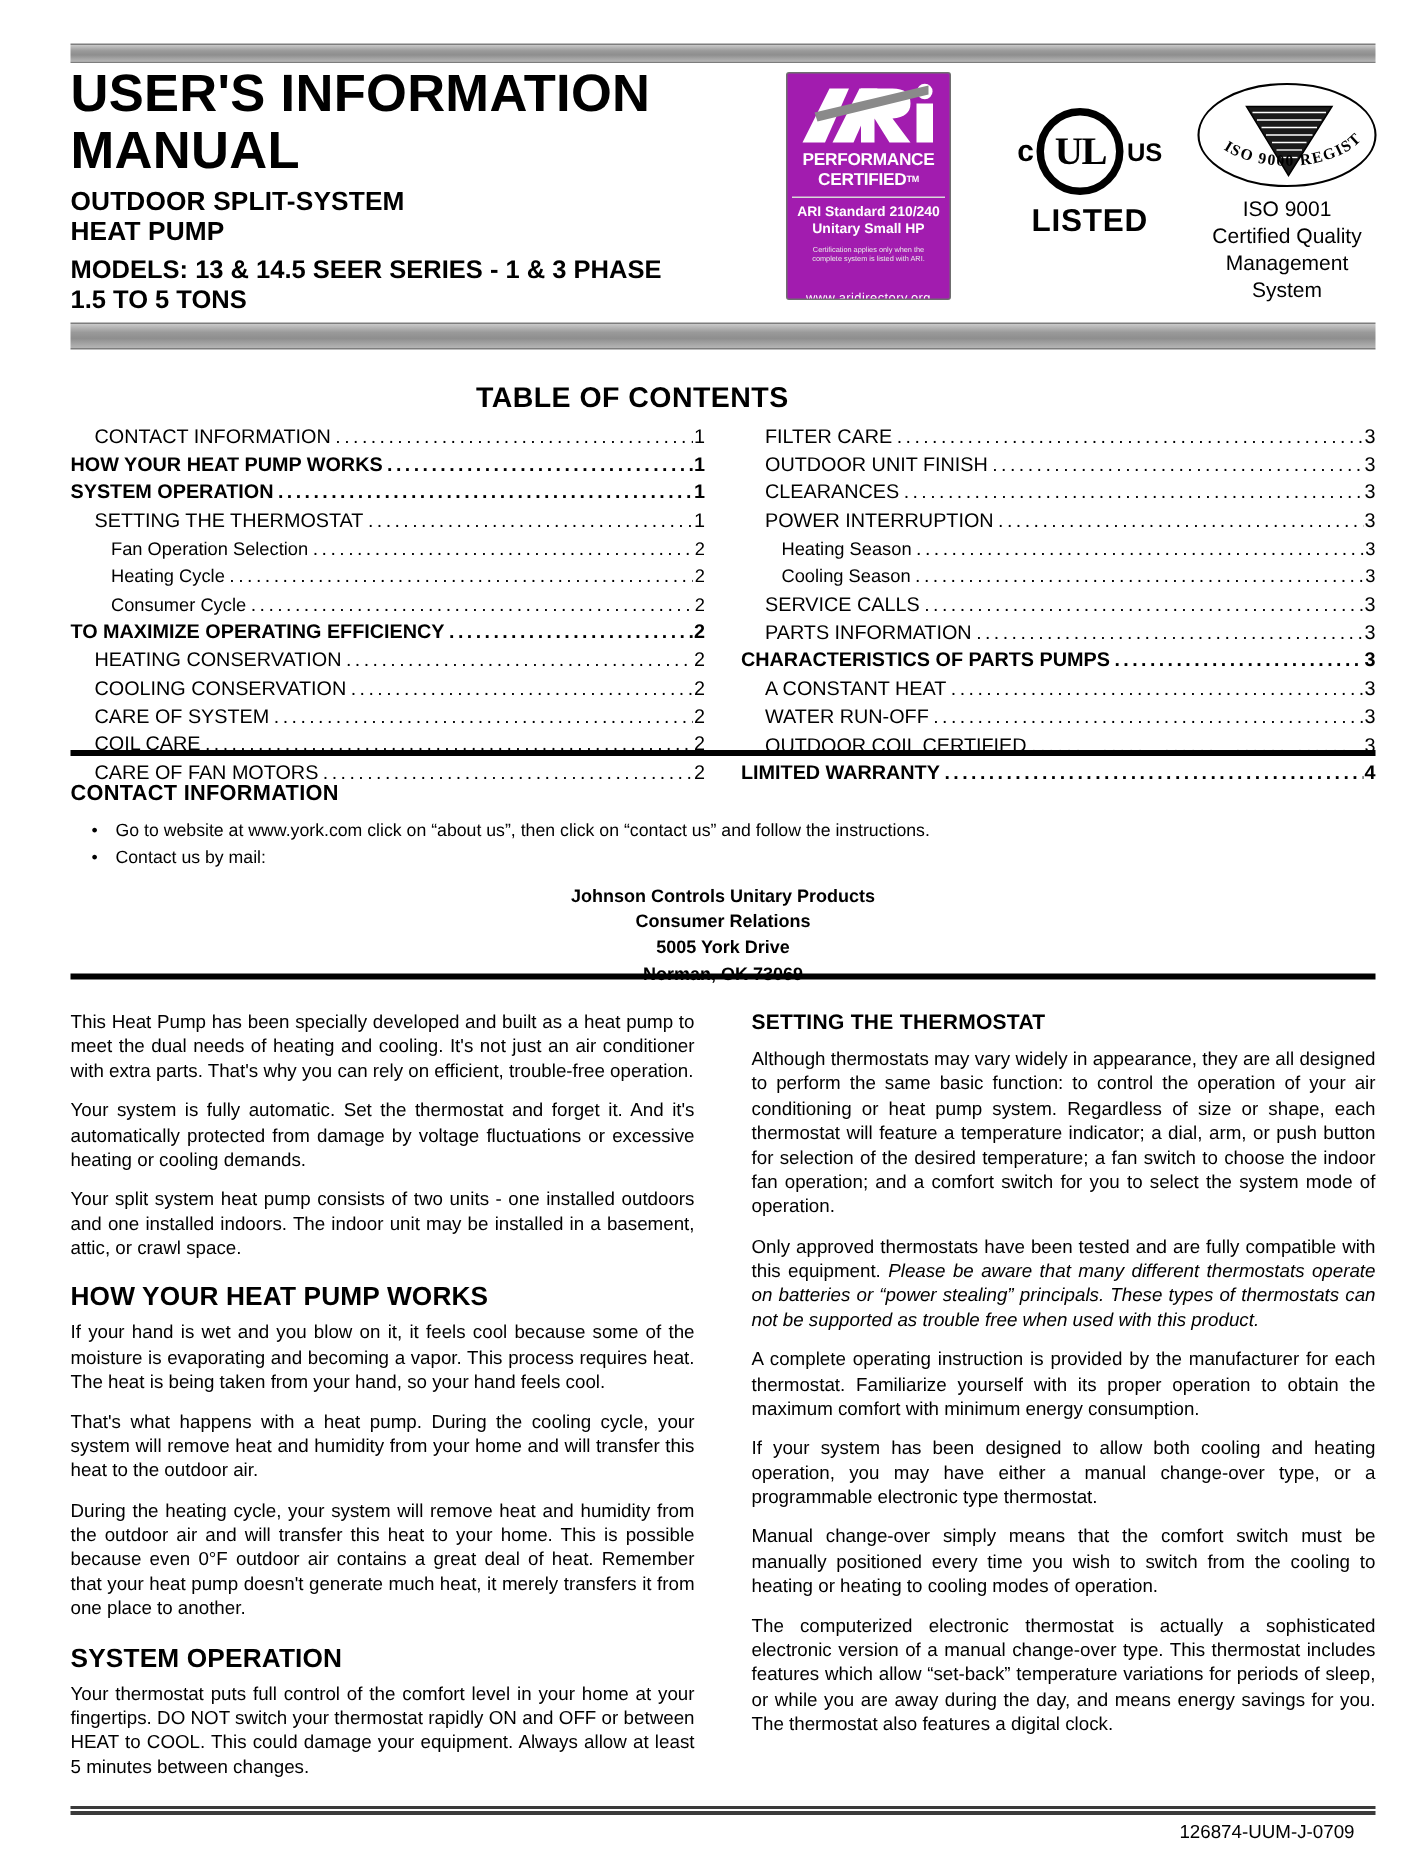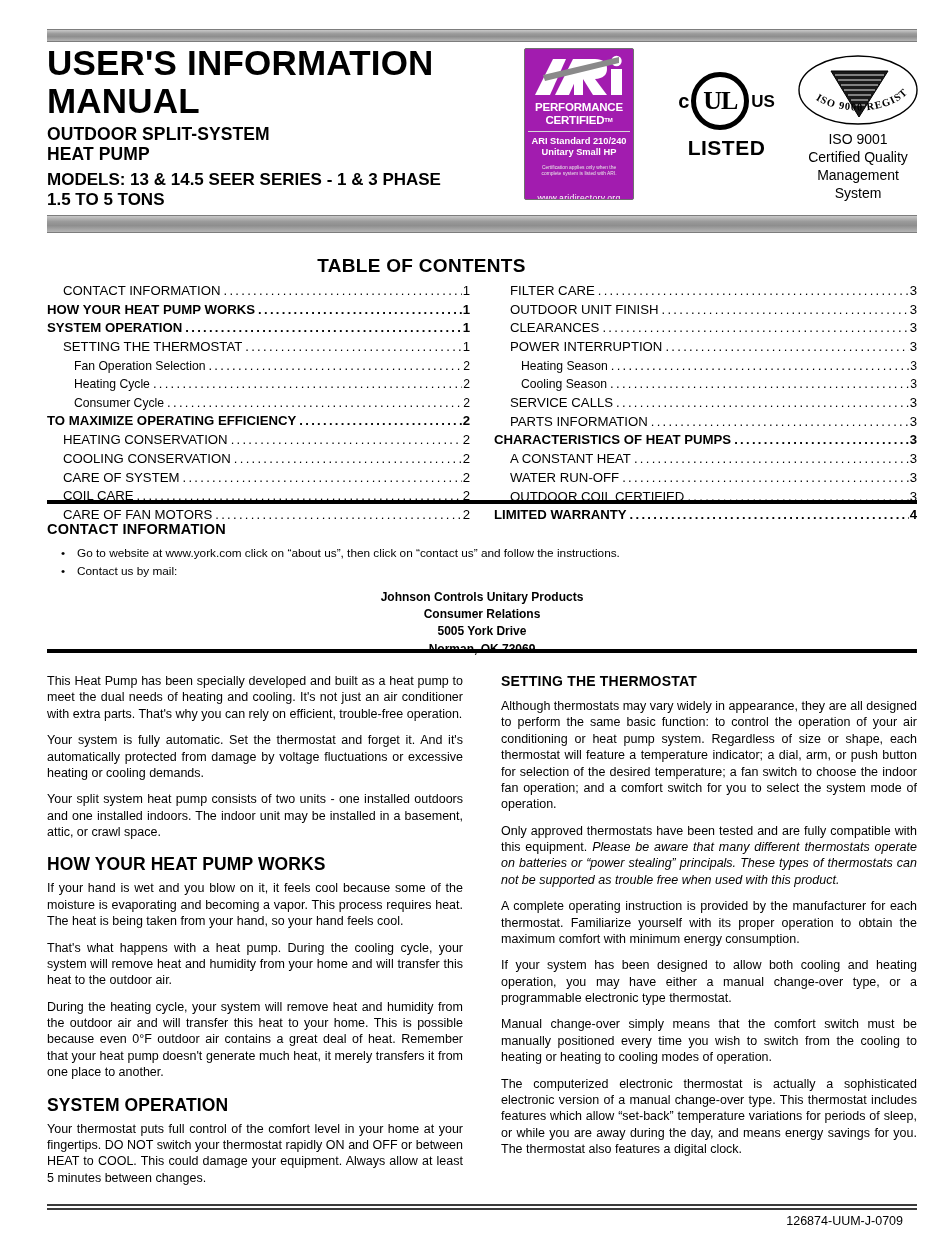--- a/index.html
+++ b/index.html
@@ -474,21 +474,21 @@
           <span class="lbl">SERVICE CALLS</span>
           <span class="dots">..........................................................................................</span>
           <span class="pg">3</span>
         </div>
         <div class="toc-row lvl1">
           <span class="lbl">PARTS INFORMATION</span>
           <span class="dots">..........................................................................................</span>
           <span class="pg">3</span>
         </div>
         <div class="toc-row lvl0">
-          <span class="lbl">CHARACTERISTICS OF HEAT PUMPS</span>
+          <span class="lbl">CHARACTERISTICS OF PARTS PUMPS</span>
           <span class="dots">..........................................................................................</span>
           <span class="pg">3</span>
         </div>
         <div class="toc-row lvl1">
           <span class="lbl">A CONSTANT HEAT</span>
           <span class="dots">..........................................................................................</span>
           <span class="pg">3</span>
         </div>
         <div class="toc-row lvl1">
           <span class="lbl">WATER RUN-OFF</span>

